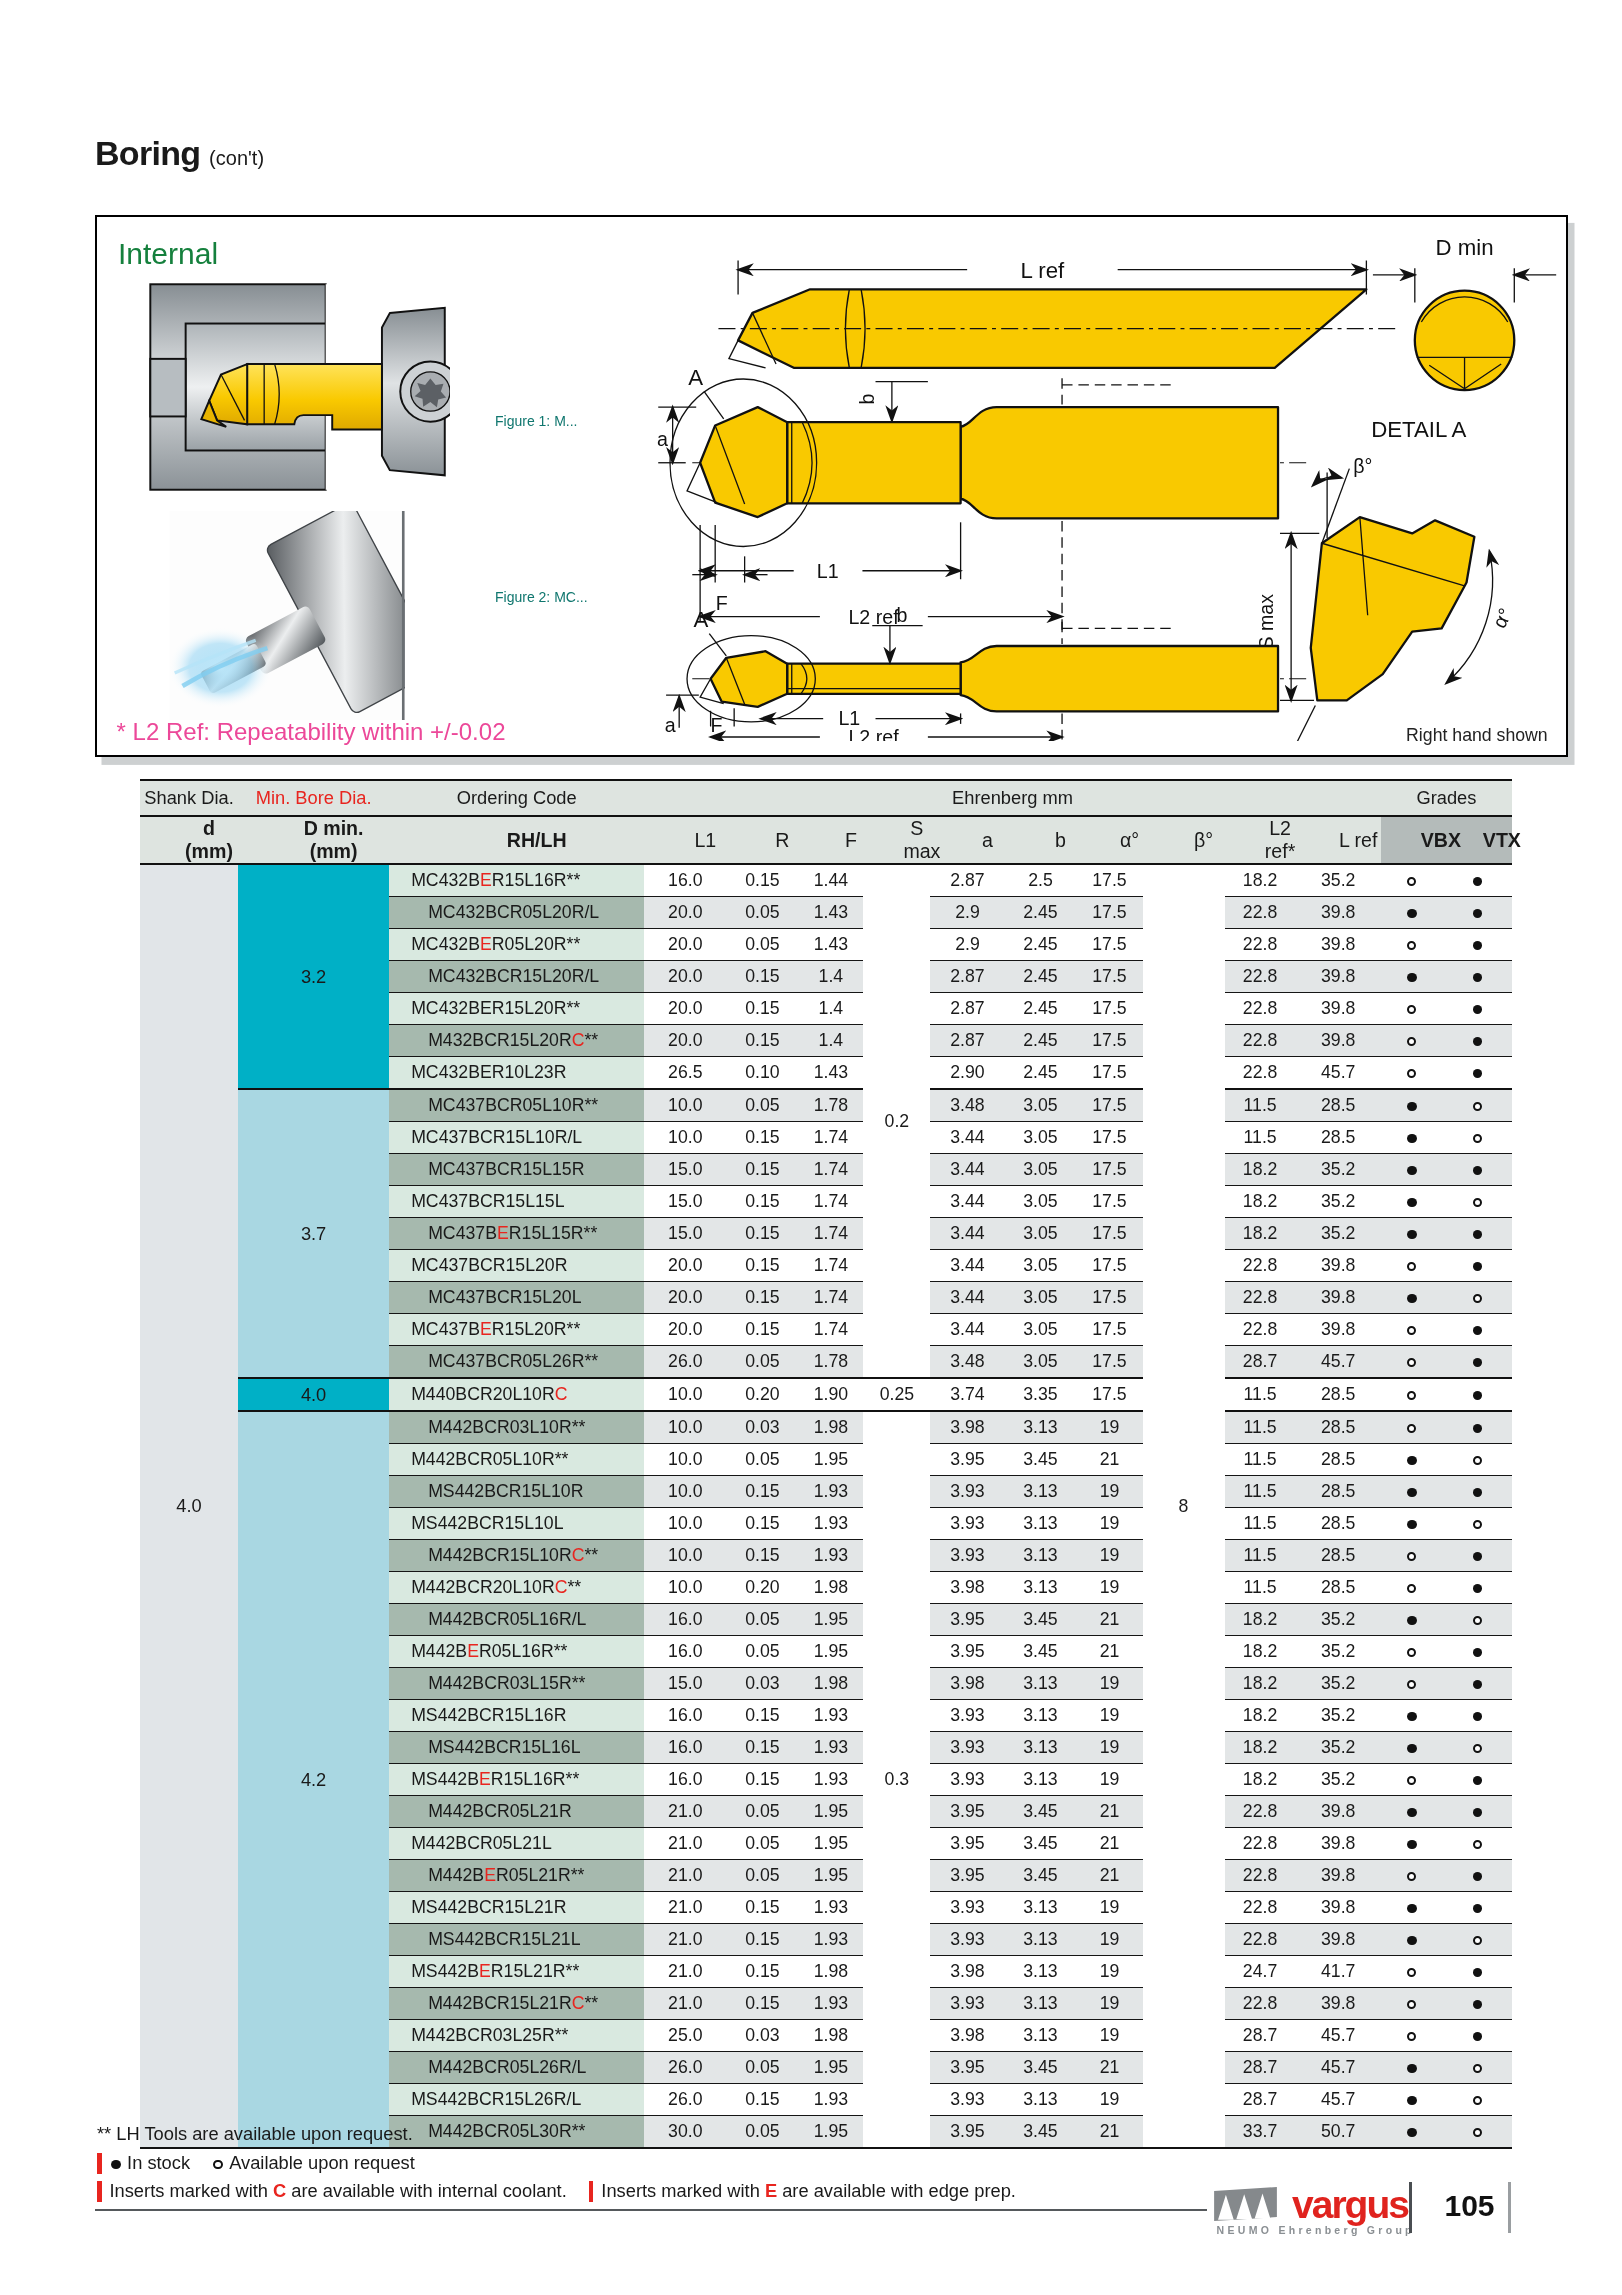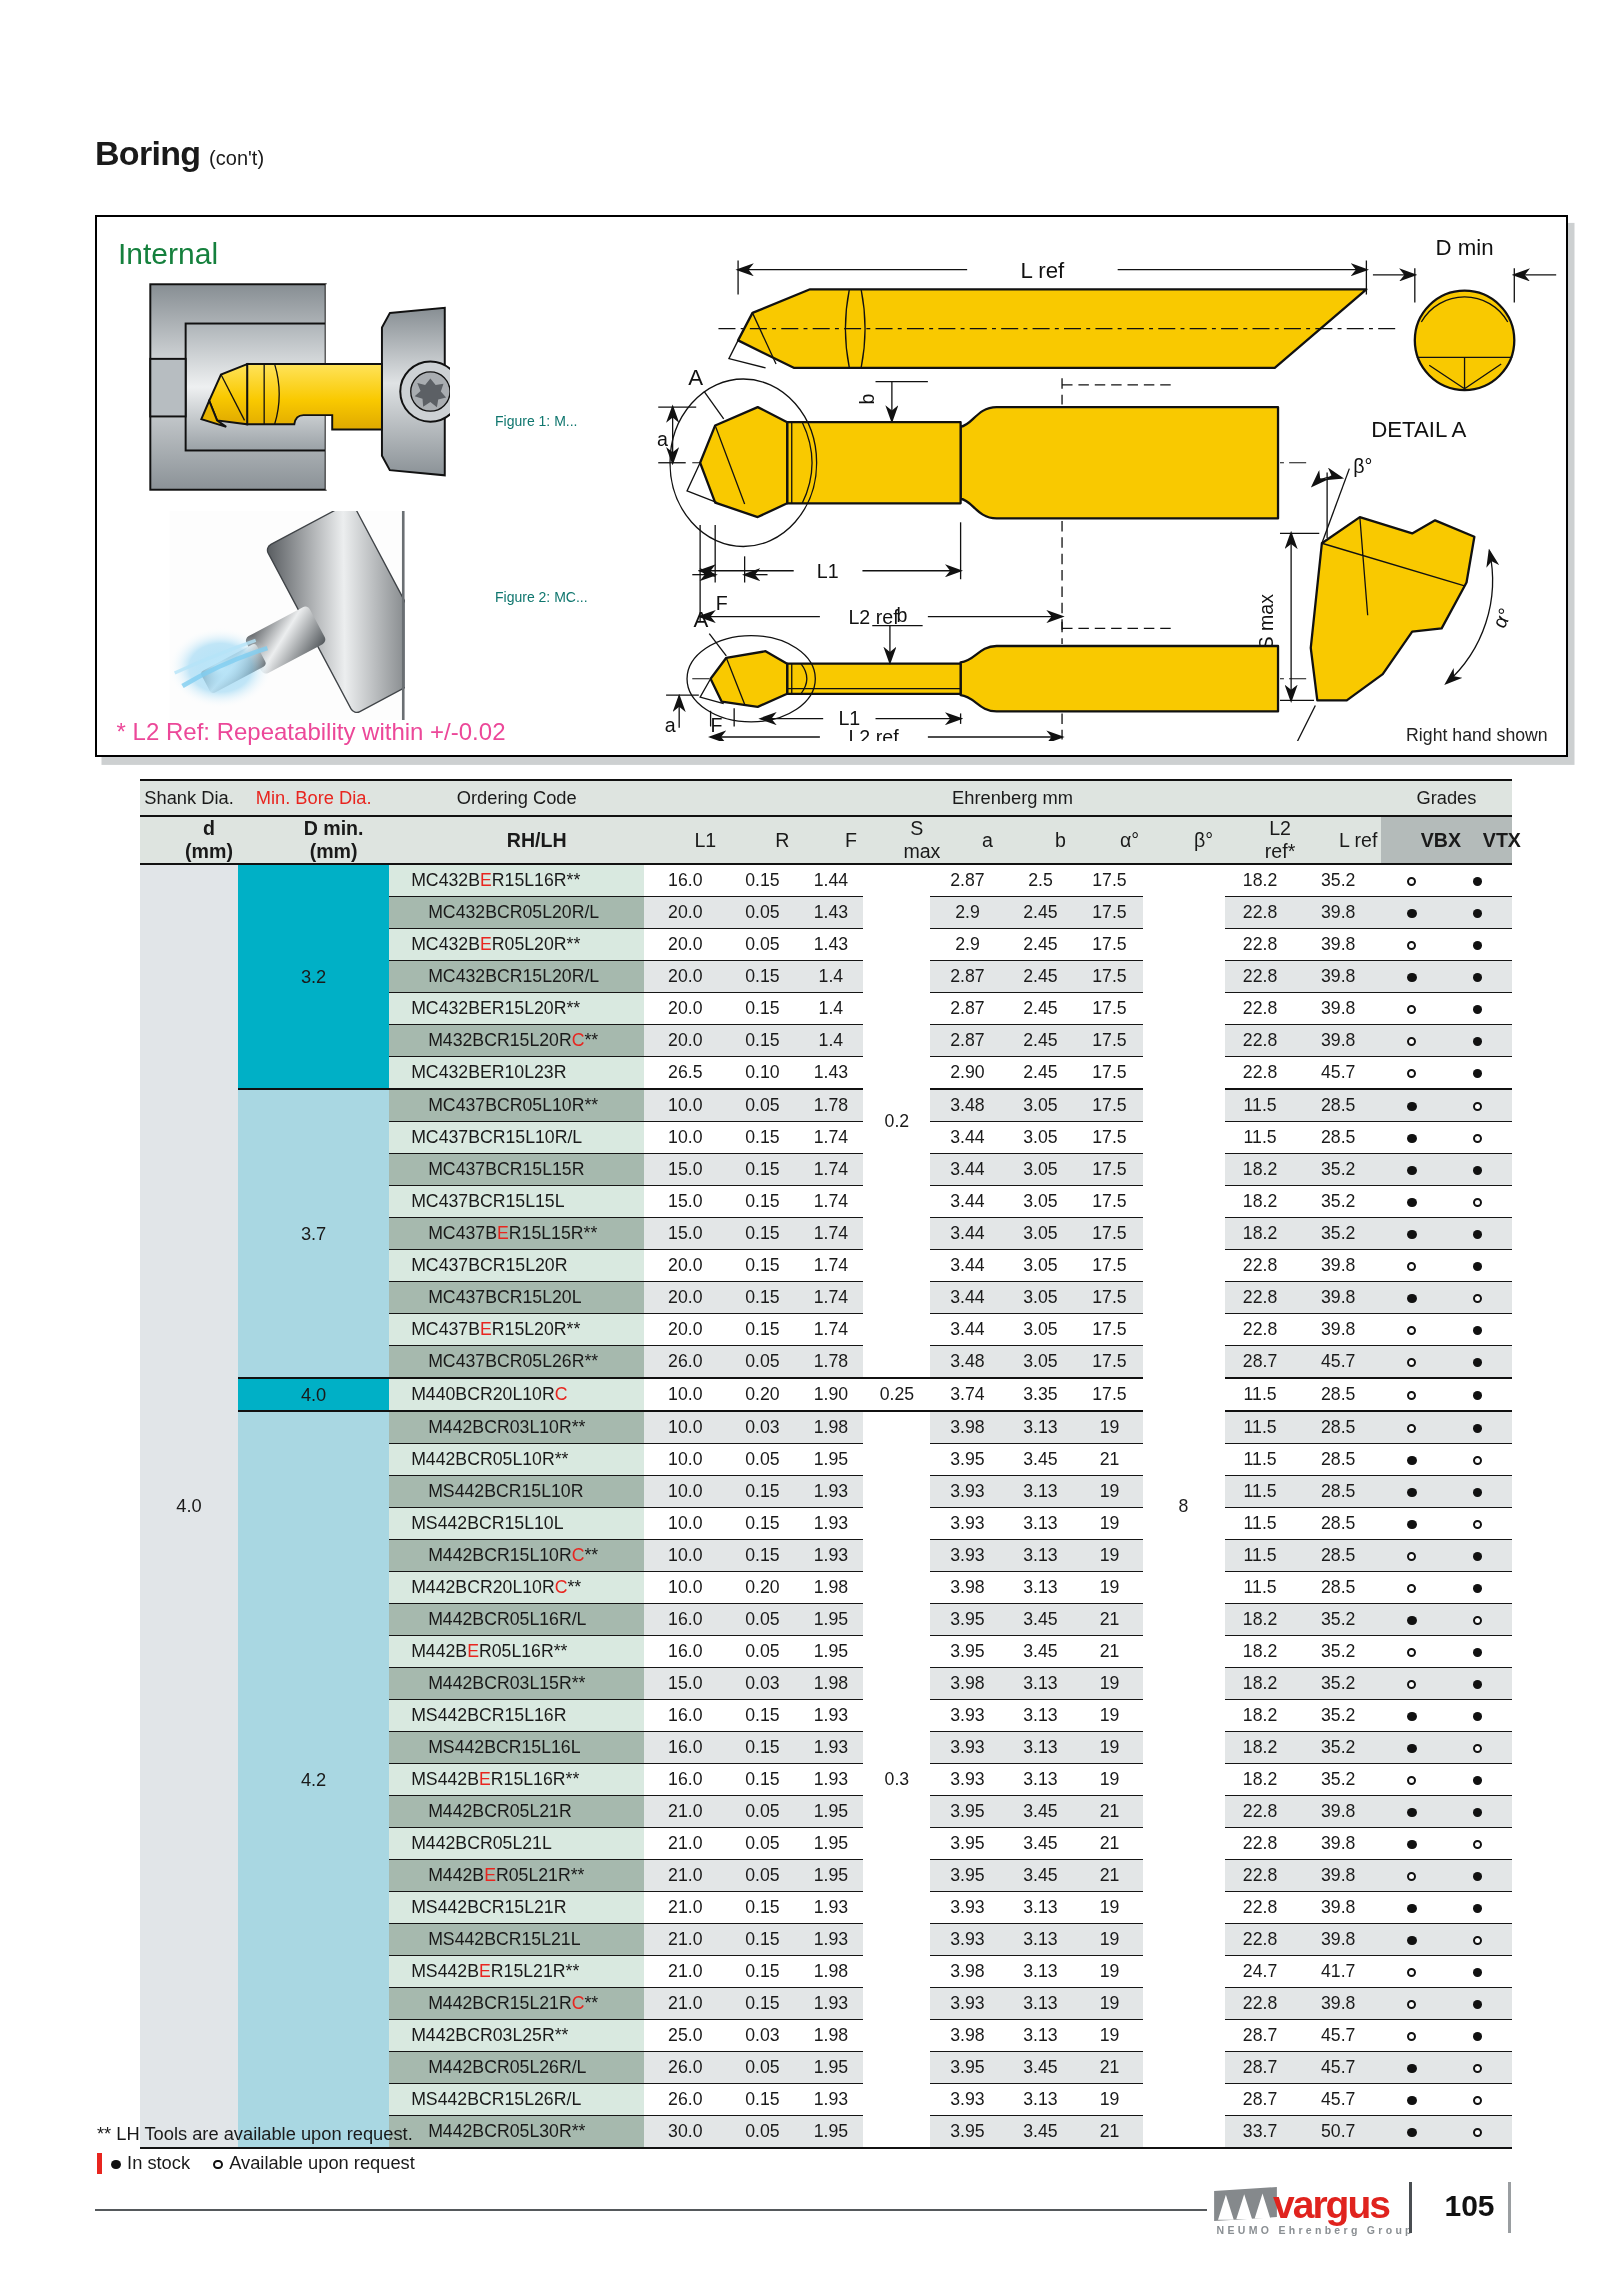--- a/index.html
+++ b/index.html
@@ -45,21 +45,21 @@
   
   .fnote{position:absolute;left:97px;font-size:18.3px;color:#1a1a1a;}
   #fn1{top:2123px;}
   #fn2{top:2152px;}
   #fn3{top:2180px;}
   .redbar{display:inline-block;width:4.6px;height:21px;background:#e8251f;vertical-align:-4.6px;margin-right:7.9px;}
   .redbar.second{margin-left:17px;}
   #fn2 .df,#fn2 .do{margin:0 6.5px 0 1.3px;}
   #rule{position:absolute;left:95px;top:2209px;width:1112px;height:2px;background:#55595c;}
   #logo{position:absolute;left:1214px;top:2182px;width:366px;height:65px;}
-  #brand{position:absolute;left:59px;top:1.3px;font-size:39px;font-weight:bold;color:#e0231e;letter-spacing:-2px;}
+  #brand{position:absolute;left:78px;top:1.3px;font-size:39px;font-weight:bold;color:#e0231e;letter-spacing:-2px;}
   #brandsub{position:absolute;left:2.6px;top:42px;font-size:10.5px;font-weight:bold;color:#8a8f93;letter-spacing:3.3px;}
   #wmark{position:absolute;left:0;top:5.2px;}
   .vbar1{position:absolute;left:195px;top:0px;width:2.6px;height:51px;background:#4a4e52;}
   #pagenum{position:absolute;left:216px;top:6.5px;width:79px;text-align:center;font-size:30px;font-weight:bold;color:#111;}
   .vbar2{position:absolute;left:294px;top:0px;width:2.6px;height:51px;background:#9a9ea1;}
   
   .oln{fill:#f9c900;stroke:#111;stroke-width:3.5;stroke-linejoin:round;}
   .dim{stroke:#111;stroke-width:2;fill:none;}
   .thin{stroke:#111;stroke-width:2;fill:none;}
   .lbl{font-family:"Liberation Sans",sans-serif;font-size:30px;fill:#111;}
@@ -842,20 +842,24 @@
           <td class="gr"><span class="do"></span></td>
         </tr>
       </tbody>
   </table>
 
   <div id="fn1" class="fnote">** LH Tools are available upon request.</div>
   <div id="fn2" class="fnote">
     <span class="redbar"></span><span class="df"></span><span>In stock</span>
     <span style="display:inline-block;width:17px;"></span><span class="do"></span><span>Available upon request</span>
   </div>
+  <div id="fn3" class="fnote">
+    <span class="redbar"></span><span>Inserts marked with </span><span class="rd" style="font-weight:bold">C</span><span> are available with internal coolant.</span>
+    <span class="redbar second"></span><span>Inserts marked with </span><span class="rd" style="font-weight:bold">E</span><span> are available with edge prep.</span>
+  </div>
   <div id="rule"></div>
 
   <div id="logo">
     <svg id="wmark" width="63" height="34" viewBox="0 0 96 52">
       <path d="M0 6 L96 0 L96 46 L0 52 Z" fill="#85898c"></path>
       <path d="M6 50 L18 12 L30 50 Z M34 49 L46 11 L58 49 Z M62 48 L74 10 L86 48 Z" fill="#ffffff"></path>
     </svg>
     <div id="brand">vargus</div>
     <div id="brandsub">NEUMO Ehrenberg Group</div>
     <div class="vbar1"></div>

